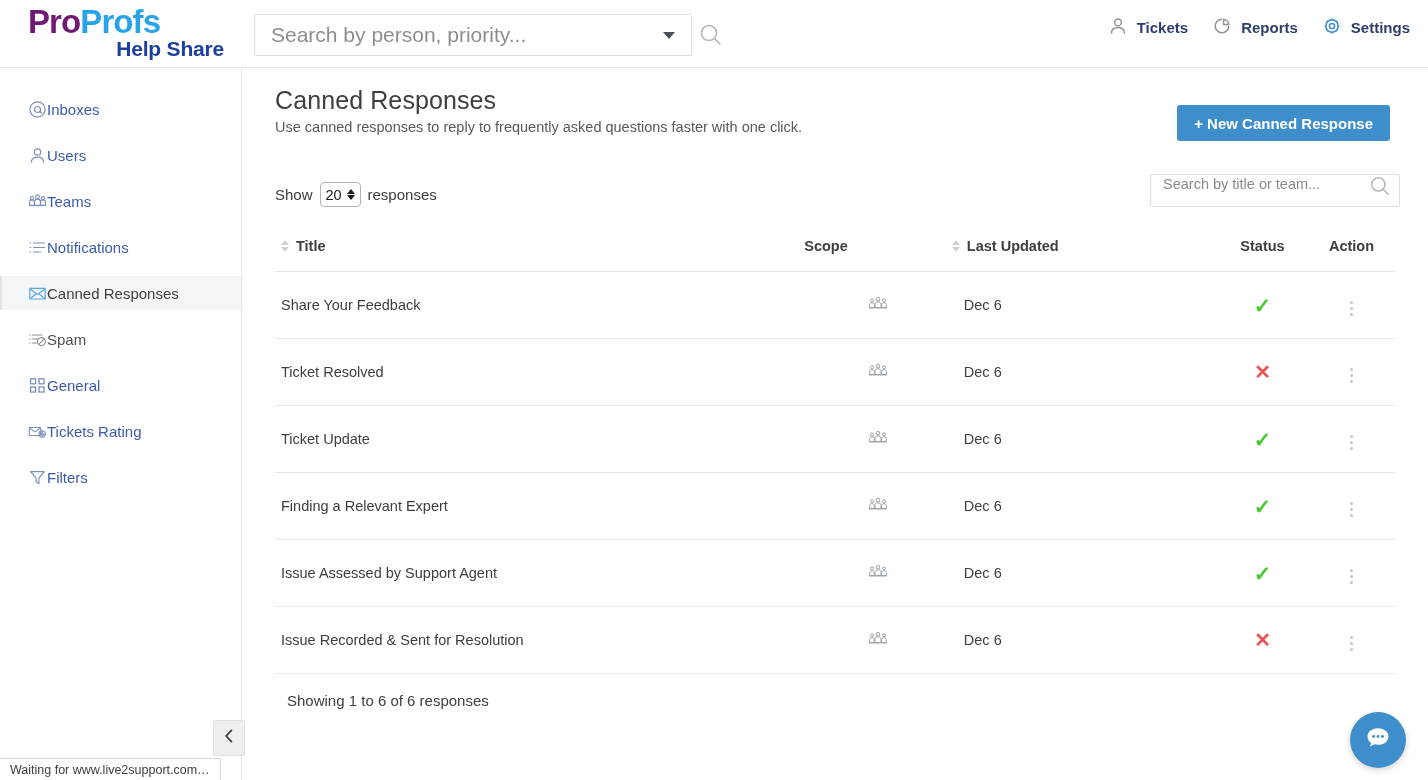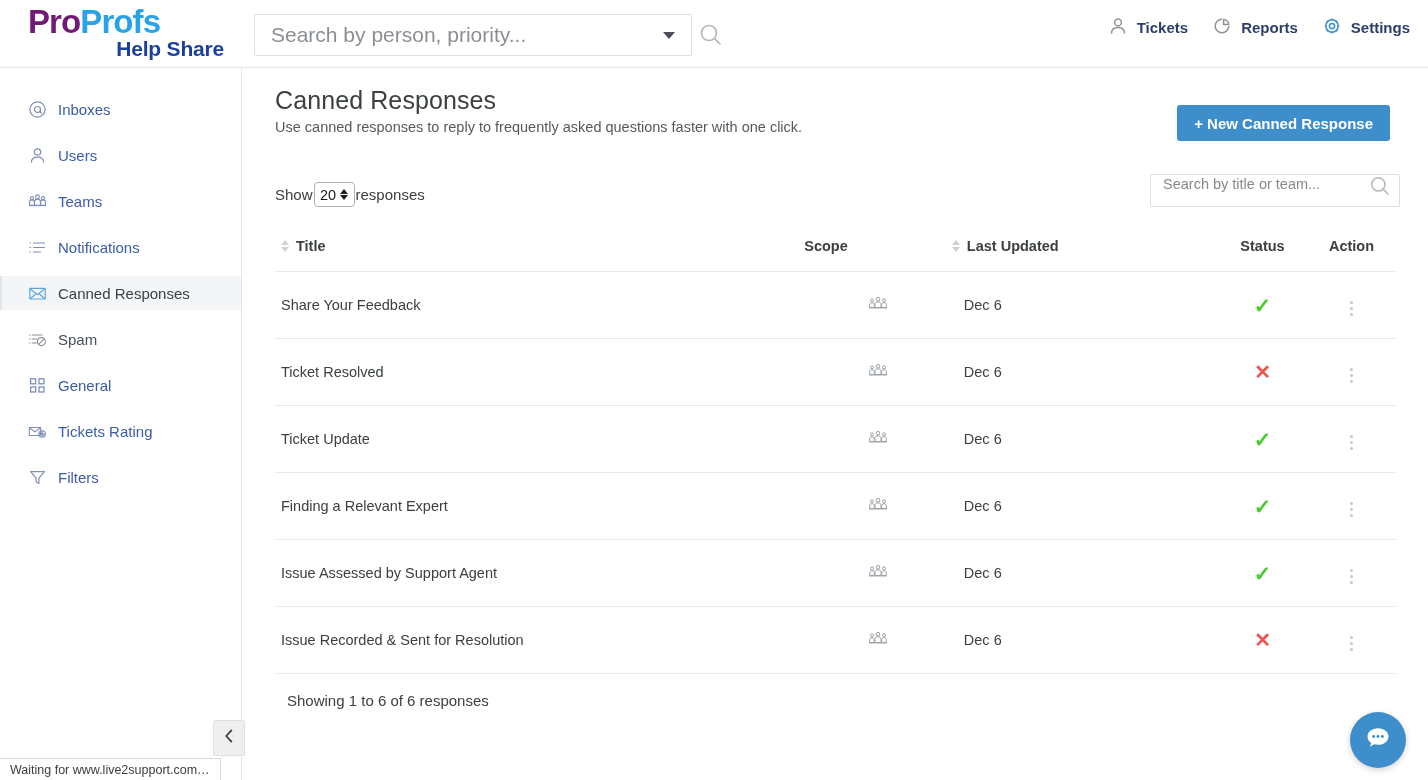--- a/index.html
+++ b/index.html
@@ -78,21 +78,21 @@
   .topnav-item.active { color: #2c3e6b; }
 
   
   .sidebar {
     position: absolute; left: 0; top: 68px;
     width: 242px; height: 712px;
     background: #ffffff;
     border-right: 1px solid #e4e7ea;
   }
   .side-item {
-    display: flex; align-items: center; gap: 11px;
+    display: flex; align-items: center; 
     height: 34px; padding-left: 28px;
     margin-top: 12px;
     font-size: 15px; color: #3c5ba8;
     cursor: pointer; text-decoration: none;
     white-space: nowrap;
   }
   .side-item:first-child { margin-top: 24px; }
   .side-item.plain { color: #4a4f55; }
   .side-item.active {
     background: #f4f5f6;
@@ -133,28 +133,28 @@
     height: 36px; padding: 0 17px;
     background: #3e8ecc; color: #fff;
     border: 0; border-radius: 3px;
     font-size: 15px; font-weight: bold;
     font-family: "Liberation Sans", sans-serif;
     cursor: pointer; white-space: nowrap;
   }
 
   .showrow {
     position: absolute; left: 32px; top: 114px;
-    display: flex; align-items: center; gap: 1px;
+    display: flex; align-items: center; gap: 7px;
     font-size: 15px; color: #3c4043;
   }
   .showsel {
     height: 25px; min-width: 41px;
     border: 1px solid #aeb2b6; border-radius: 4px;
     background: #fff;
-    display: flex; align-items: center; justify-content: center; gap: 4px;
+    display: flex; align-items: center; justify-content: space-between; gap: 4px;
     padding: 0 5px; cursor: pointer;
     font-size: 14.5px; color: #1b1b1b;
   }
   .spin { display: flex; flex-direction: column; gap: 1px; }
   .spin i {
     display: block; width: 0; height: 0;
     border-left: 4px solid transparent;
     border-right: 4px solid transparent;
   }
   .spin i.up { border-bottom: 5px solid #1b1b1b; }

